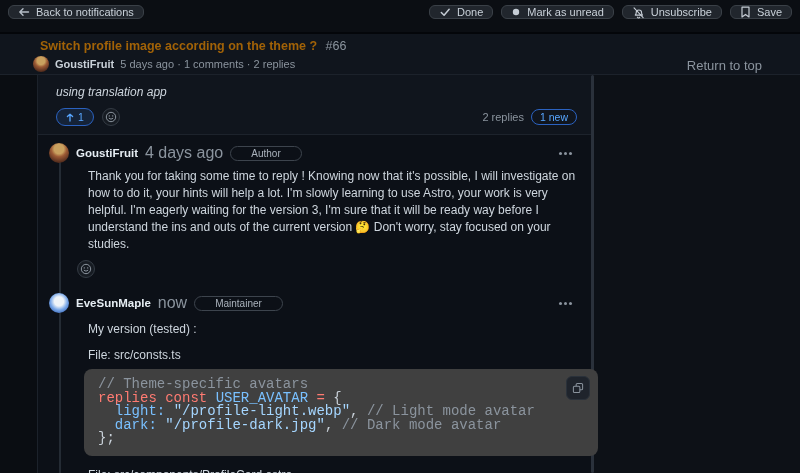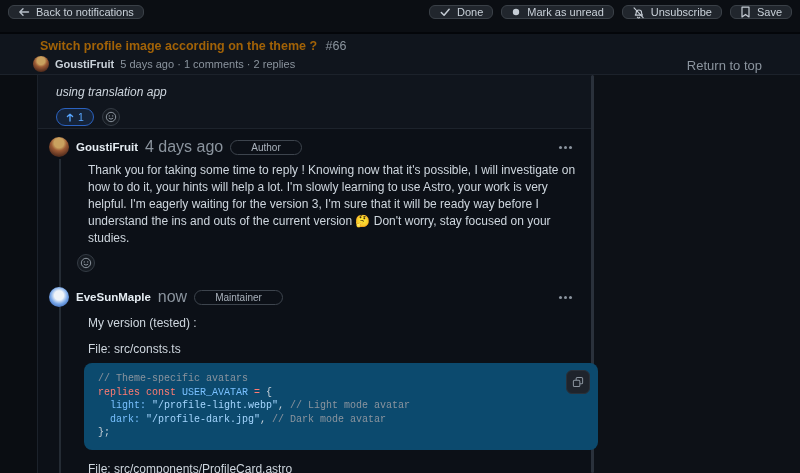--- a/index.html
+++ b/index.html
@@ -30,21 +30,21 @@
   .author-name{font-weight:bold;color:#c9d1d9;}
   .return-top{position:absolute;right:38px;top:24px;font-size:13px;color:#8b949e;cursor:pointer;}
   
   .content{position:absolute;left:0;top:75px;width:800px;height:398px;}
   .left-gutter{position:absolute;left:0;top:0;width:37px;height:100%;background:#0a0d12;}
   .right-area{position:absolute;left:595px;top:0;width:205px;height:100%;background:#0d1117;}
   .scroll-thumb{position:absolute;left:591px;top:0;bottom:0;width:3px;background:#2a313b;border-radius:2px;cursor:pointer;}
   .thread-col{position:absolute;left:37px;top:0;width:554px;height:100%;background:#0c1017;border-left:1px solid #1c222b;box-sizing:border-box;}
   .thread-line{position:absolute;left:21px;top:84px;bottom:0;width:2px;background:#242b34;}
   
-  .excerpt-sec{position:relative;background:#10151d;border-bottom:1px solid #1d232c;padding:10px 14px 2px 18px;}
+  .excerpt-sec{position:relative;background:#10151d;border-bottom:1px solid #1d232c;padding:10px 14px 8px 18px;}
   .excerpt{font-size:12px;font-style:italic;color:#ced6de;}
   .react-row{margin-top:9px;display:flex;align-items:center;}
   .upvote-pill{
     display:inline-flex;align-items:center;gap:4px;height:18px;padding:0 9px;border-radius:12px;
     border:1px solid #2b62c0;background:rgba(56,139,253,.12);color:#58a6ff;font-size:10.5px;cursor:pointer;
   }
   .smiley-btn{width:18px;height:18px;border-radius:50%;border:1px solid #343b44;background:#161b22;display:inline-flex;align-items:center;justify-content:center;margin-left:8px;cursor:pointer;padding:0;}
   .replies-summary{margin-left:auto;display:flex;align-items:center;gap:7px;font-size:11px;color:#8b949e;}
   .new-pill{border:1px solid #2b62c0;color:#58a6ff;border-radius:999px;padding:1px 8px;font-size:10.5px;}
   
@@ -56,22 +56,22 @@
   .role-pill{border:1px solid #3d444d;color:#aab2bc;border-radius:10px;padding:1px 20px;font-size:10px;}
   .kebab-btn{margin-left:auto;background:none;border:none;width:24px;height:16px;display:flex;align-items:center;justify-content:center;cursor:pointer;}
   .kebab-dots{width:3px;height:3px;border-radius:50%;background:#8b949e;box-shadow:-5px 0 0 #8b949e,5px 0 0 #8b949e;}
   .c-body{margin:5px 0 0 39px;width:500px;font-size:12px;line-height:17px;color:#ced6de;}
   .c-react{margin:7px 0 0 28px;}
   .c-line{margin:9px 0 0 39px;font-size:12px;color:#ced6de;}
   .file-label{margin:12px 0 0 39px;font-size:12px;color:#ced6de;}
   
   .code-block{
     position:relative;margin:7px 0 0 35px;width:514px;box-sizing:border-box;
-    background:#0c4a6e;border-radius:8px;padding:9px 14px 10px 14px;
-    font-family:"Liberation Mono","DejaVu Sans Mono",monospace;font-size:10px;line-height:13.5px;
+    background:#404040;border-radius:8px;padding:9px 14px 10px 14px;
+    font-family:"Liberation Mono","DejaVu Sans Mono",monospace;font-size:14px;line-height:13.5px;
   }
   .code-line{white-space:pre;}
   .tok-c{color:#8b949e;}
   .tok-k{color:#ff7b72;}
   .tok-p{color:#79c0ff;}
   .tok-s{color:#a5d6ff;}
   .tok-t{color:#c9d1d9;}
   .copy-btn{position:absolute;top:7px;right:8px;width:24px;height:24px;border-radius:6px;border:1px solid #2a313a;background:#1f242c;display:flex;align-items:center;justify-content:center;cursor:pointer;padding:0;}
 </style>
 </head>
@@ -157,20 +157,24 @@
           <span>1</span>
         </button>
         <button class="smiley-btn">
           <svg width="12" height="12" viewBox="0 0 12 12">
               <circle cx="6" cy="6" r="4.7" stroke="#8b949e" stroke-width="1" fill="none"></circle>
               <circle cx="4.3" cy="4.9" r=".7" fill="#8b949e"></circle>
               <circle cx="7.7" cy="4.9" r=".7" fill="#8b949e"></circle>
               <path d="M4.1 7.4q1.9 1.8 3.8 0" stroke="#8b949e" stroke-width="1" fill="none" stroke-linecap="round"></path>
             </svg>
         </button>
+        <div class="replies-summary">
+          <span>2 replies</span>
+          <span class="new-pill">1 new</span>
+        </div>
       </div>
     </div>
 
     <div class="comment">
       <div class="c-head">
         <span class="avatar av-gousti c-avatar"></span>
         <span class="c-author">GoustiFruit</span>
         <span class="c-time">4 days ago</span>
         <span class="role-pill">Author</span>
         <button class="kebab-btn">

